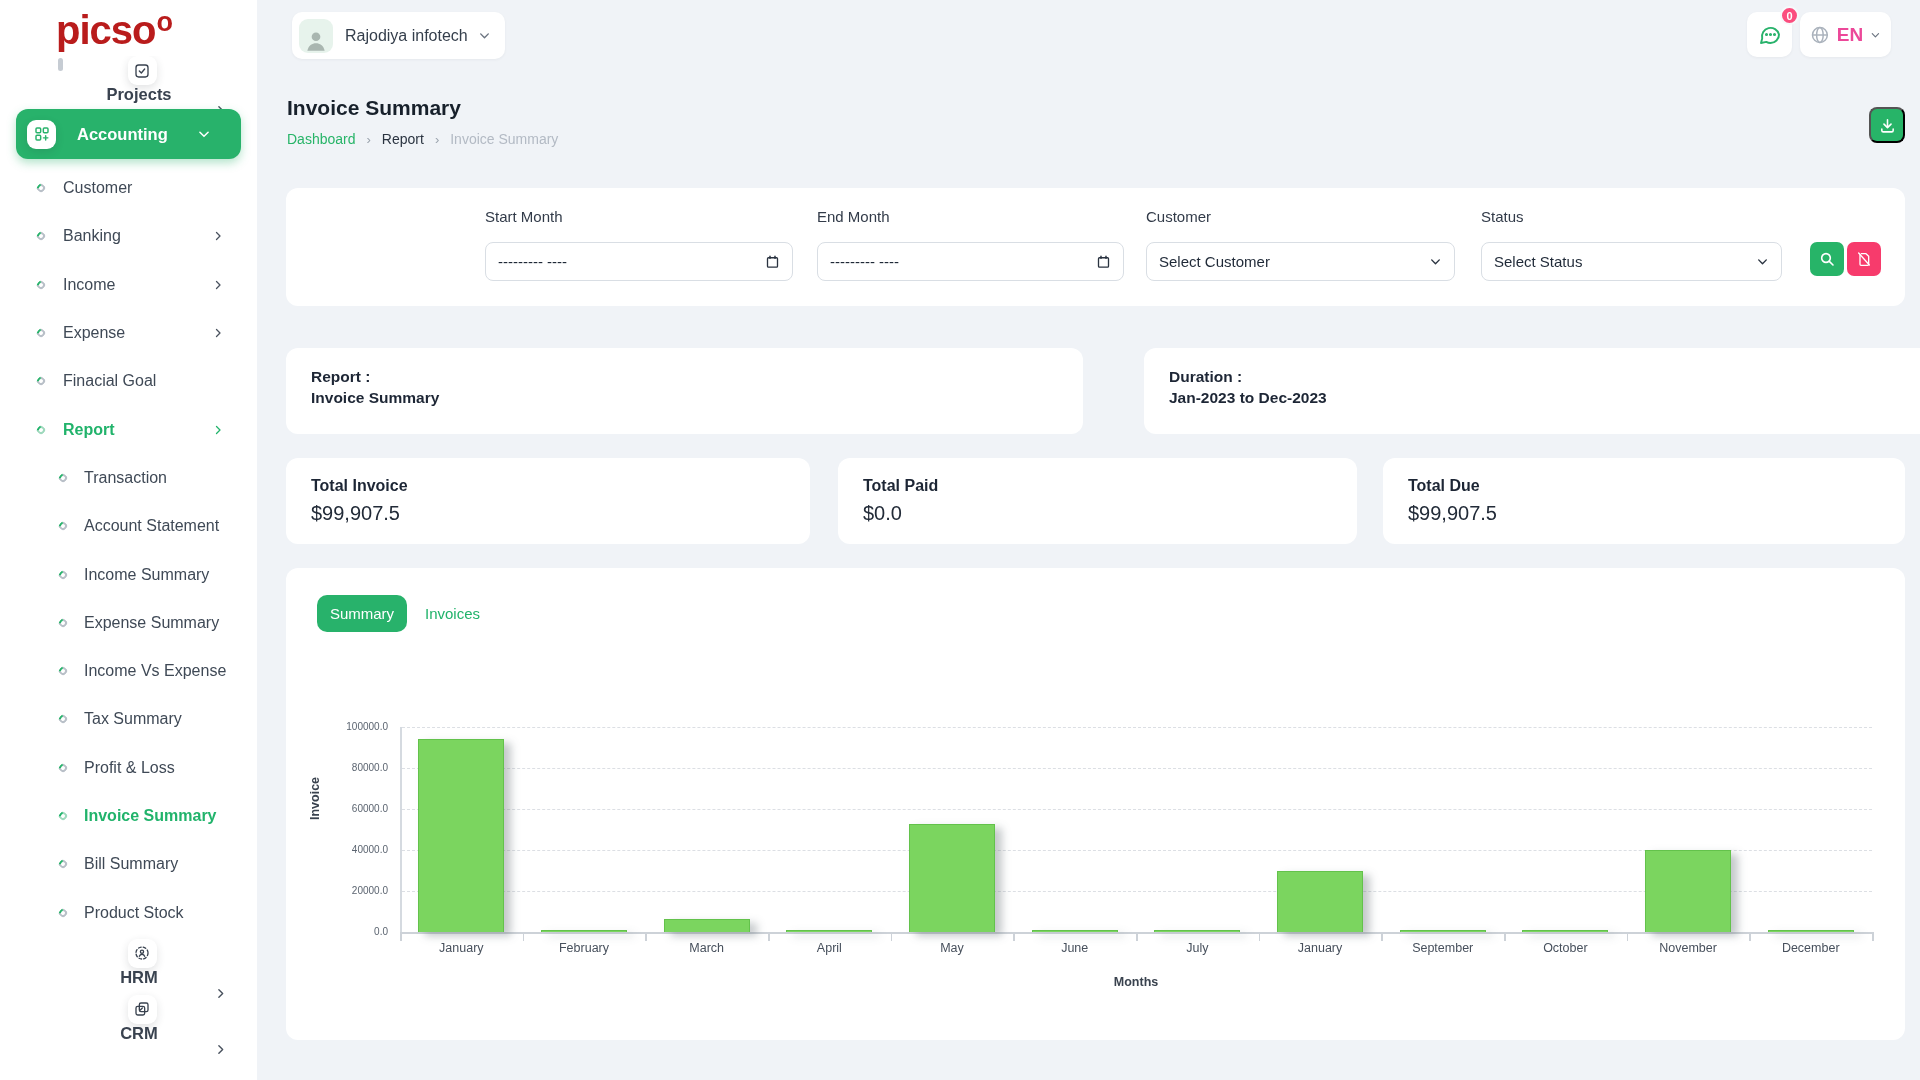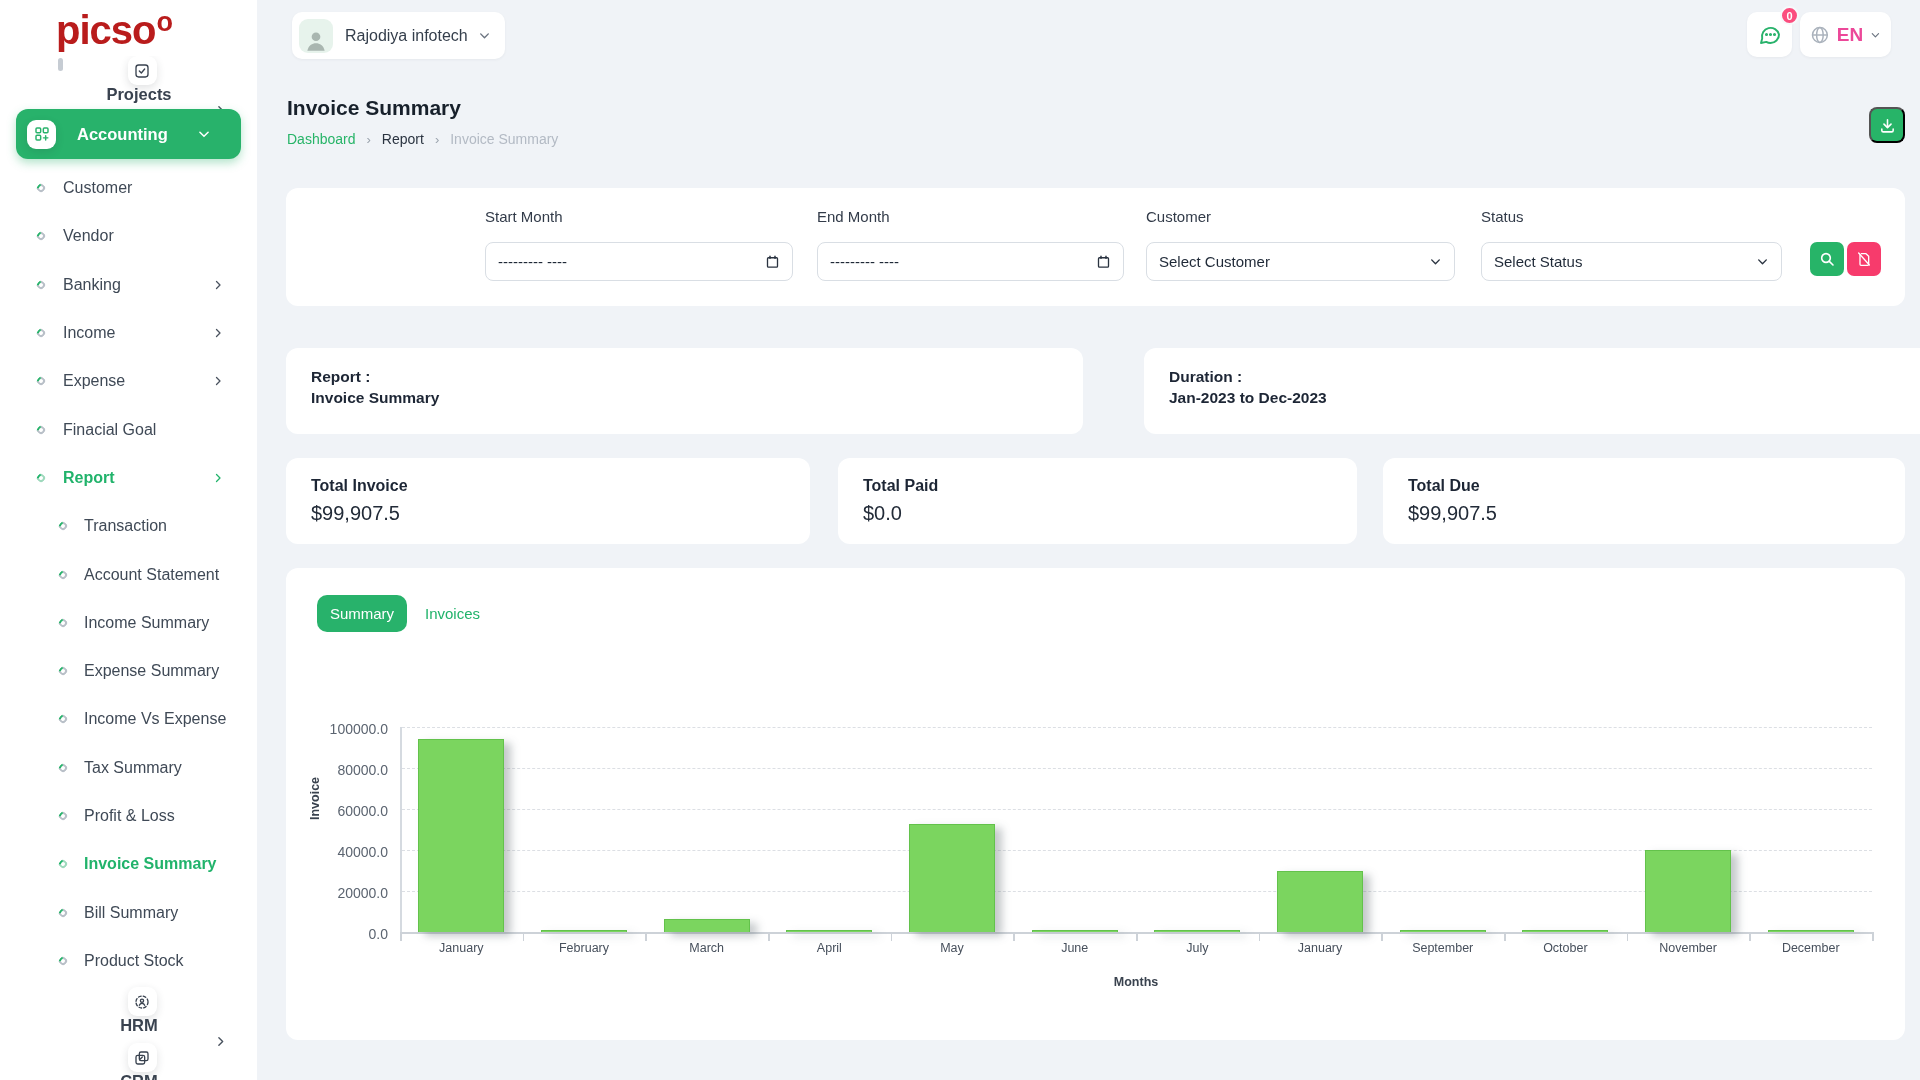--- a/index.html
+++ b/index.html
@@ -74,21 +74,21 @@
   .chart-card { left:286px; top:568px; width:1619px; height:472px; }
   .tab-pill { position:absolute; left:31px; top:27px; width:90px; height:37px; border-radius:10px; background:#28b26b;
     color:#fff; font-size:15px; display:flex; align-items:center; justify-content:center; cursor:pointer; border:none; }
   .tab-link { position:absolute; left:139px; top:27px; height:37px; display:flex; align-items:center;
     color:#21b36b; font-size:15px; cursor:pointer; }
   .plot { position:absolute; left:114px; top:159px; width:1472px; height:205px; }
   .gridline { position:absolute; left:2px; right:0; height:0; border-top:1.5px dashed #dcdfe4; }
   .yaxis-line { position:absolute; left:0; top:0; width:1.5px; height:213px; background:#d5dae0; }
   .xaxis-line { position:absolute; left:0; right:0; top:205px; height:1.5px; background:#cdd2d8; }
   .xtick { position:absolute; top:205px; width:1.5px; height:9px; background:#cdd2d8; }
-  .ytick-label { position:absolute; left:-122px; width:110px; text-align:right; font-size:14px; color:#5b6470; }
+  .ytick-label { position:absolute; left:-122px; width:110px; text-align:right; font-size:10px; color:#5b6470; }
   .bar { position:absolute; bottom:0; background:#7bd55f; border:1px solid #63c24b; border-bottom:none;
     box-shadow:7px 4px 8px rgba(90,100,105,.35); cursor:pointer; }
   .month-row { position:absolute; left:114px; top:373px; width:1472px; display:flex; }
   .month-cell { flex:1; text-align:center; font-size:12.5px; color:#47505c; }
   .xlab { position:absolute; left:114px; top:407px; width:1472px; text-align:center; font-size:12.5px; font-weight:700; color:#39424e; }
   .ylab { position:absolute; left:22px; top:252px; font-size:12.5px; font-weight:700; color:#39424e;
     transform:rotate(-90deg); transform-origin:left top; }
 </style>
 </head>
 <body>
@@ -125,24 +125,20 @@
       <span class="chev">
         <svg width="14" height="14" viewBox="0 0 24 24" fill="none" stroke="#ffffff" stroke-width="2.6" stroke-linecap="round" stroke-linejoin="round">
             <polyline points="5 9 12 16 19 9"></polyline>
           </svg>
       </span>
     </div>
     <div id="acc-list">
         <div class="item">
           <span class="dot"></span>
           <span class="lbl">Customer</span>
-        </div>
-        <div class="item">
-          <span class="dot"></span>
-          <span class="lbl">Vendor</span>
         </div>
         <div class="item">
           <span class="dot"></span>
           <span class="lbl">Banking</span>
           <span class="chev">
             <svg width="12" height="12" viewBox="0 0 24 24" fill="none" stroke="#49525e" stroke-width="2.6" stroke-linecap="round" stroke-linejoin="round">
               <polyline points="9 5 16 12 9 19"></polyline>
             </svg>
           </span>
         </div>

